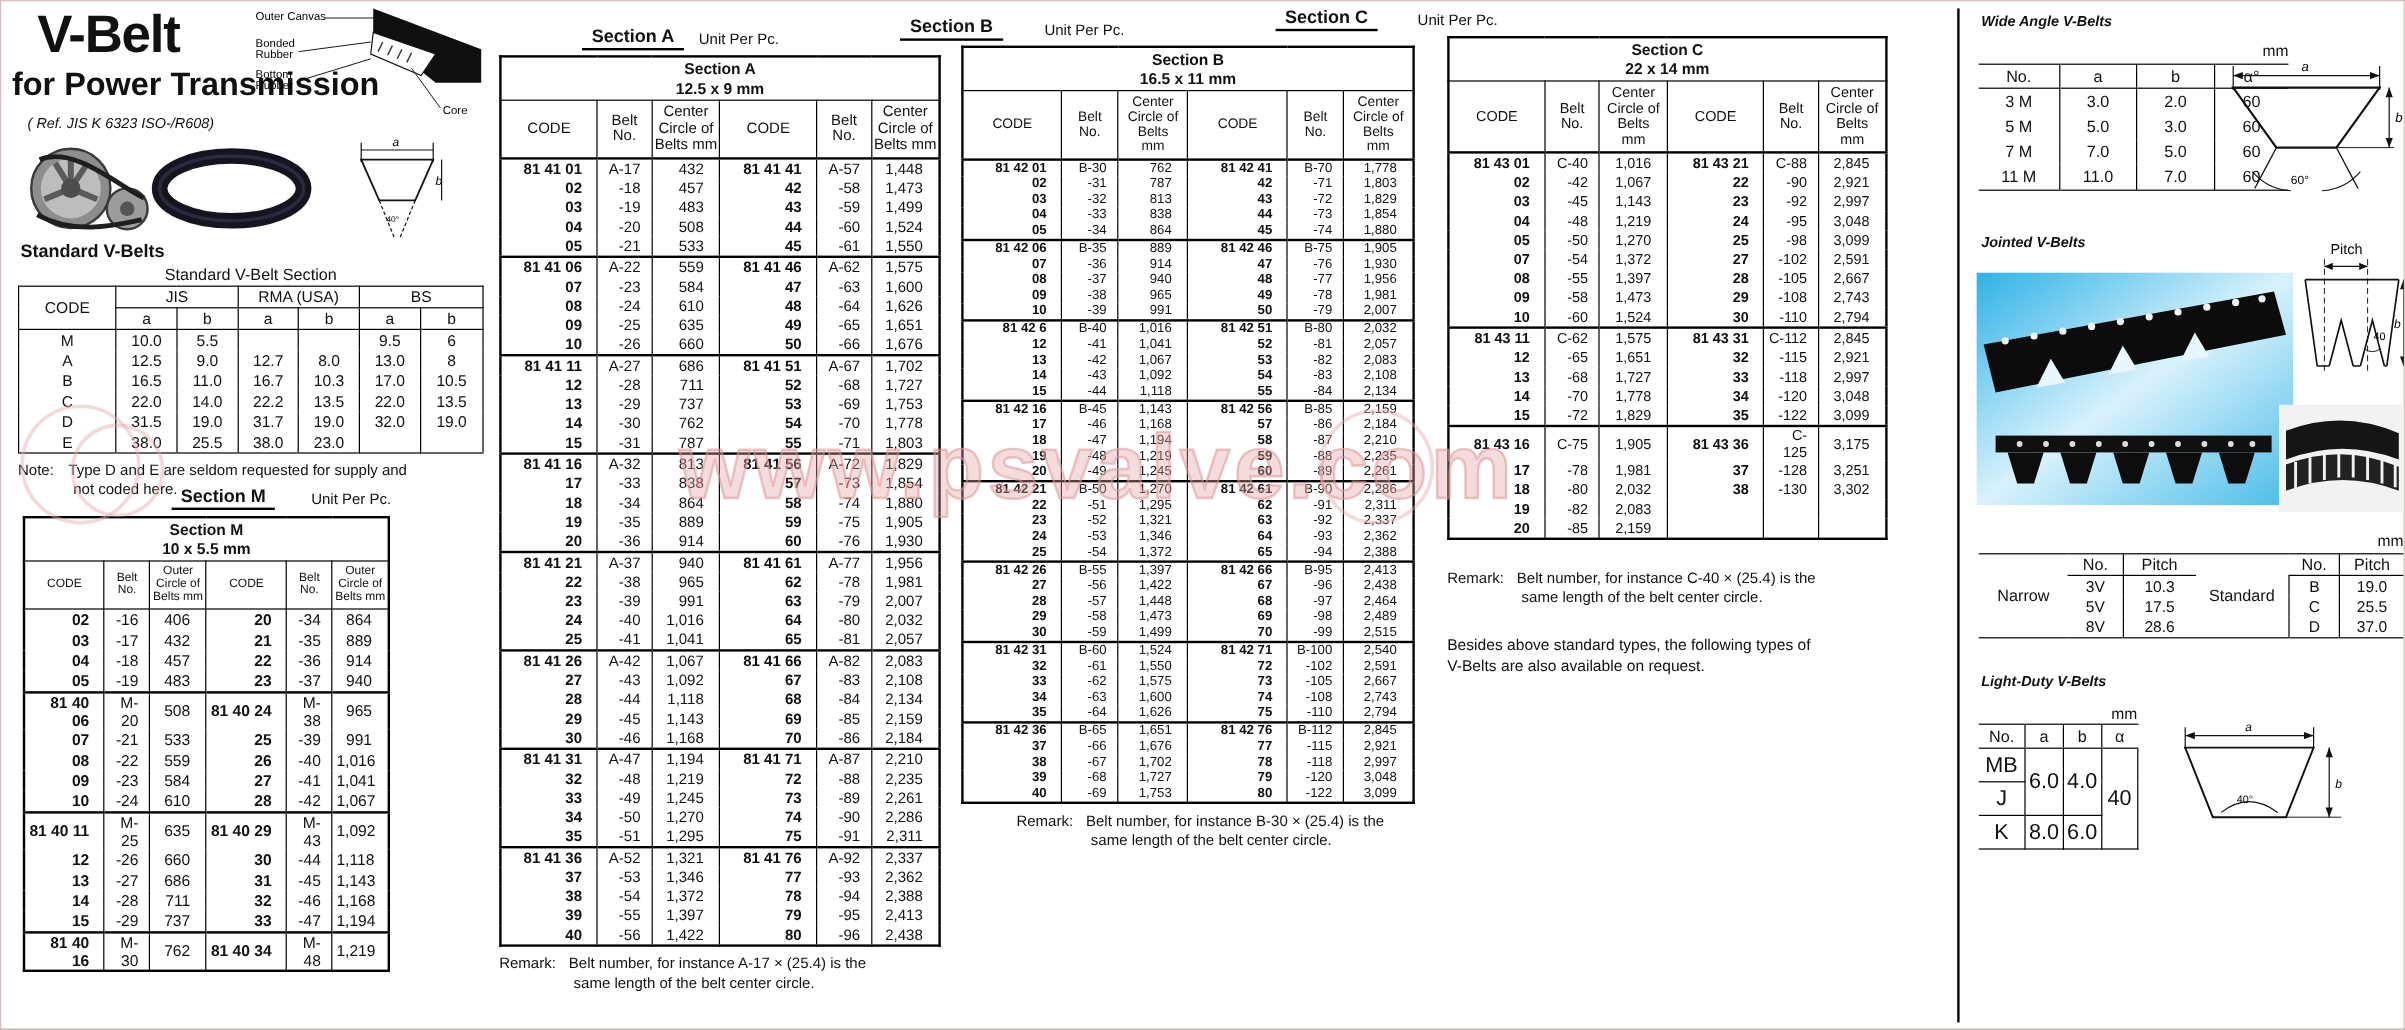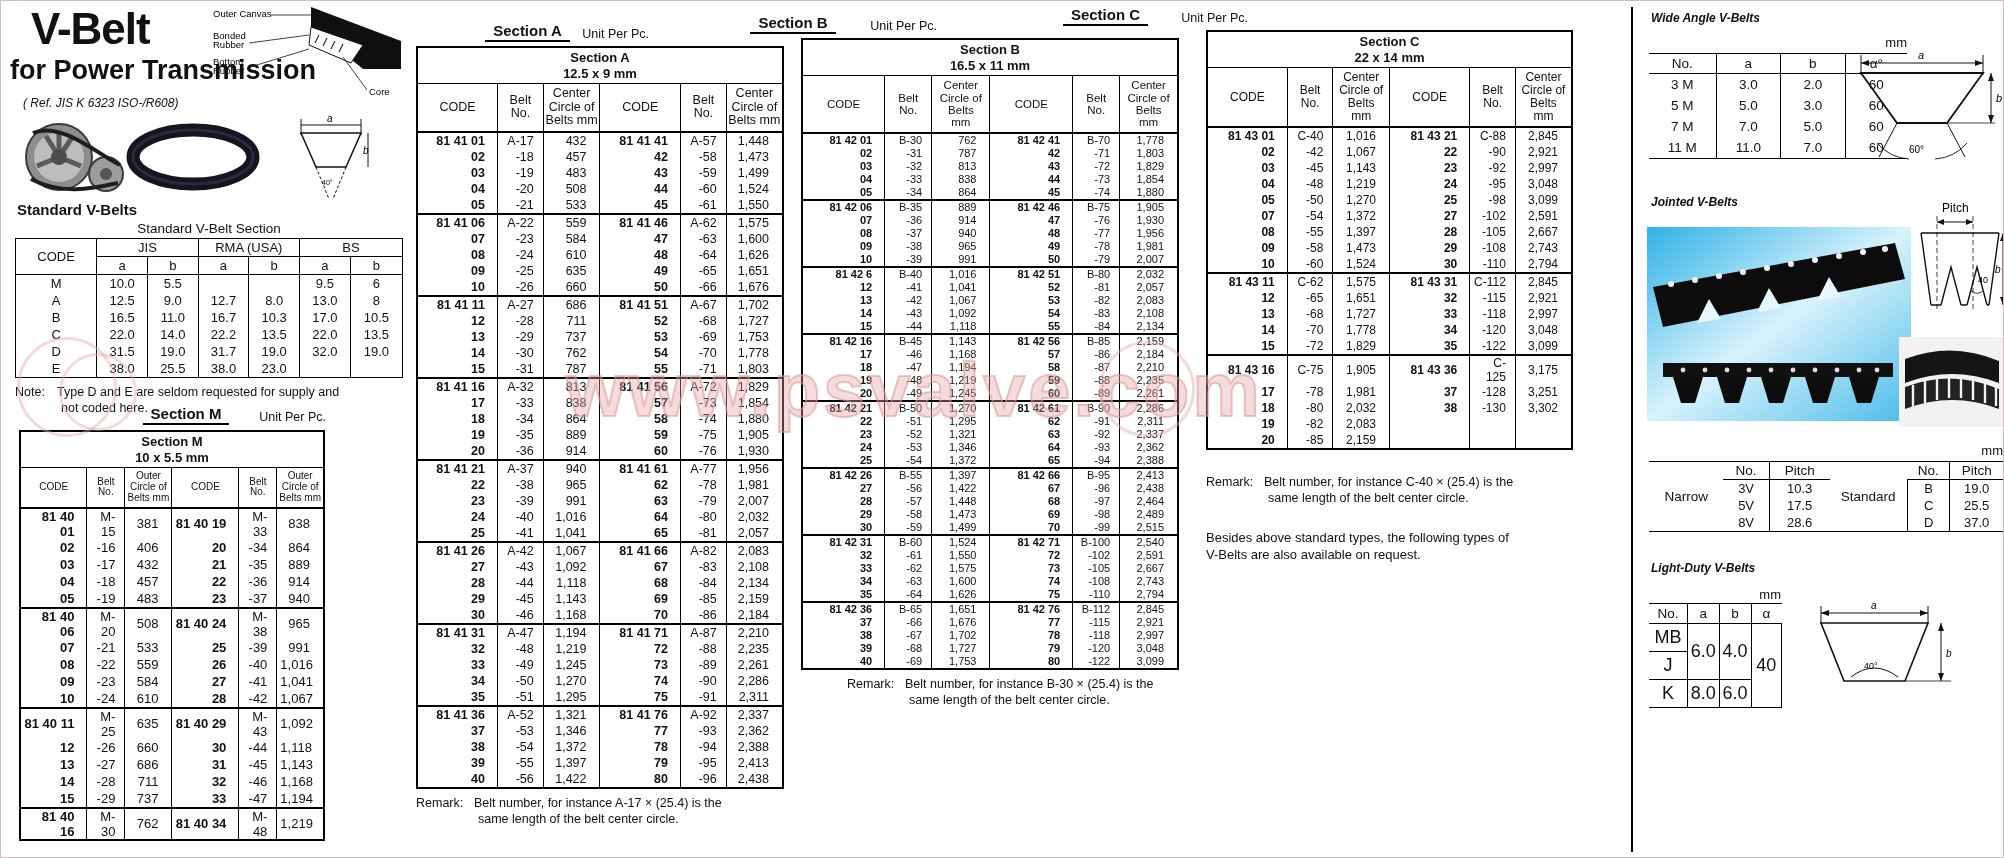--- a/index.html
+++ b/index.html
@@ -273,28 +273,20 @@
 Belts mm</th>
               <th>CODE</th>
               <th>Belt
 No.</th>
               <th>Outer
 Circle of
 Belts mm</th>
             </tr>
           </thead>
           <tbody>
-            <tr class="grp-first">
-              <td class="c-code">81 40 01</td>
-              <td class="c-belt">M-15</td>
-              <td class="c-circ">381</td>
-              <td class="c-code">81 40 19</td>
-              <td class="c-belt">M-33</td>
-              <td class="c-circ">838</td>
-            </tr>
             <tr>
               <td class="c-code">02</td>
               <td class="c-belt">-16</td>
               <td class="c-circ">406</td>
               <td class="c-code">20</td>
               <td class="c-belt">-34</td>
               <td class="c-circ">864</td>
             </tr>
             <tr>
               <td class="c-code">03</td>

